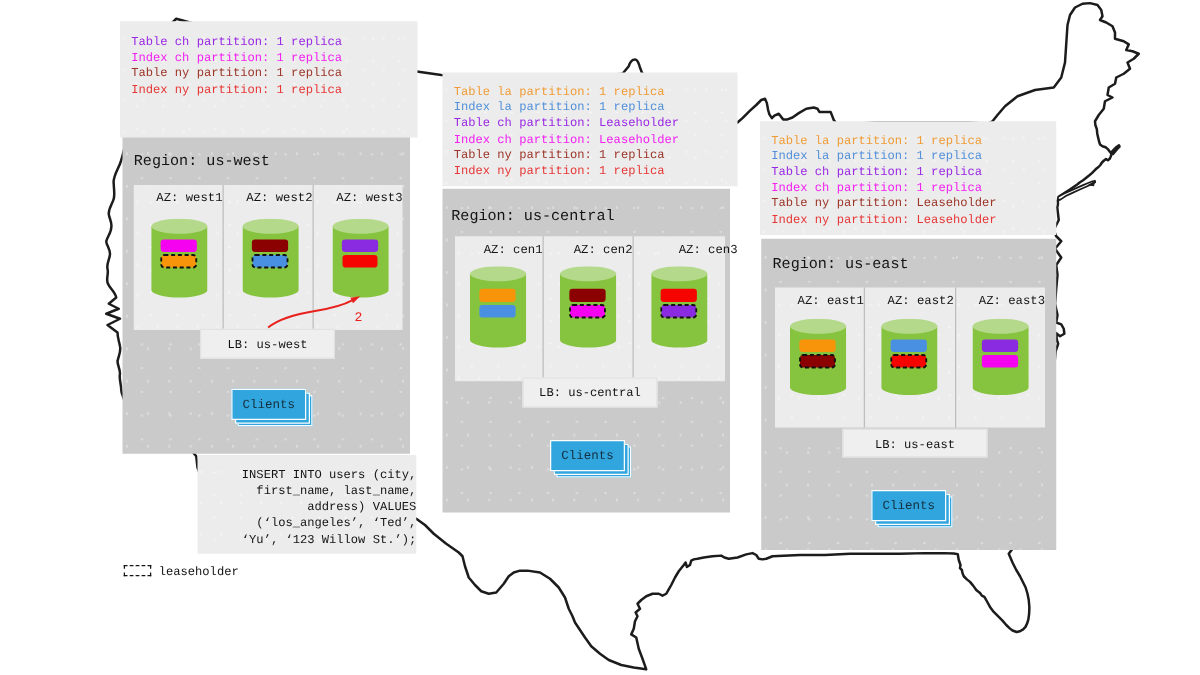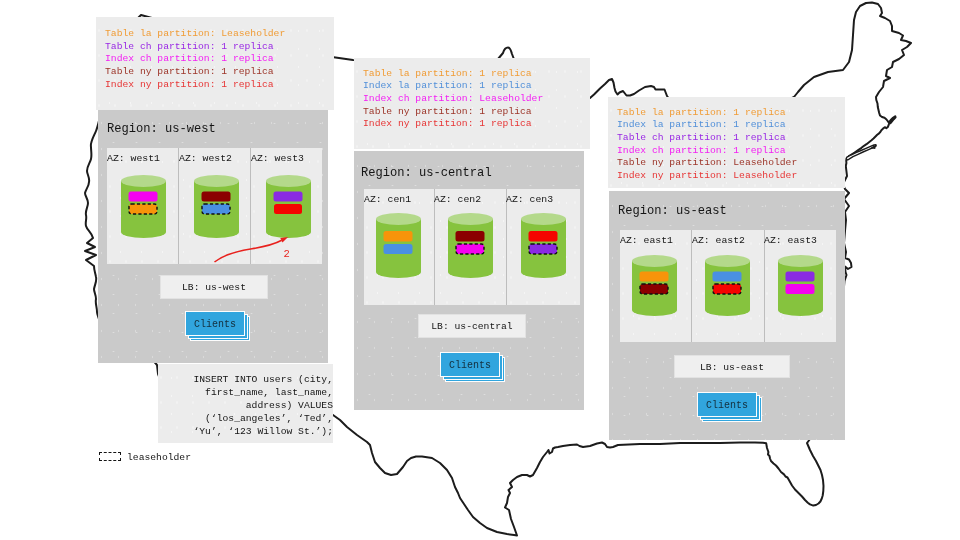--- a/index.html
+++ b/index.html
@@ -4,22 +4,22 @@
 <style>
   html,body{margin:0;padding:0;width:960px;height:540px;background:#fff;overflow:hidden;}
   #stage{position:relative;width:960px;height:540px;font-family:"Liberation Mono",monospace;}
   .abs{position:absolute;}
   .light{background-color:#ececec;background-image:radial-gradient(rgba(255,255,255,.45) .8px,rgba(255,255,255,0) 1.1px),radial-gradient(rgba(255,255,255,.32) .7px,rgba(255,255,255,0) 1px);background-size:21px 18px,16px 25px;background-position:3px 5px,11px 1px;}
   .gray{background-color:#cacaca;background-image:radial-gradient(rgba(255,255,255,.38) .8px,rgba(255,255,255,0) 1.1px),radial-gradient(rgba(255,255,255,.3) .7px,rgba(255,255,255,0) 1px);background-size:23px 19px,17px 26px;background-position:4px 6px,12px 2px;}
   .ptext{font-size:9.7px;line-height:12.7px;}
   .ptext div{white-space:nowrap;}
   .sql{font-size:9.7px;line-height:13.06px;color:#141414;white-space:pre;text-align:right;}
   .rlabel{font-size:12.1px;color:#141414;white-space:pre;}
-  .azlabel{font-size:9.8px;color:#141414;text-align:left;}
-  .lb{font-size:9.7px;color:#141414;text-align:center;background:#efefef;border:1px solid #e2e2e2;box-sizing:border-box;margin-top:12px;}
+  .azlabel{font-size:9.8px;color:#141414;text-align:right;}
+  .lb{font-size:9.7px;color:#141414;text-align:center;background:#efefef;border:1px solid #e2e2e2;box-sizing:border-box;}
   .cl{width:60px;height:25px;background:#31a5de;border:1px solid #fdfdfd;box-sizing:border-box;}
   .cltxt{color:#142f3d;font-size:10px;text-align:center;line-height:25px;}
   .o{color:#f09c36}.b{color:#5290d9}.p{color:#9928e4}.m{color:#f320f3}.dr{color:#9c3428}.r{color:#e73636}
 </style>
 </head>
 <body>
 <div id="stage">
 
 <svg class="abs" style="left:0;top:0;z-index:0" width="960" height="540" viewBox="0 0 960 540">
 <g fill="none" stroke="#1c1c1c" stroke-width="2" stroke-linejoin="round" stroke-linecap="round">
@@ -33,21 +33,20 @@
 L300,406 L255,397 L210,390 L172,385 L161,382 L158,374 L157,365 L152,359 L143,354 L130,346 L118,338 L108,330 L100,322
 C99,318 97,315 97,312 C97,307 95,303 96,299 C96,295 94,292 94,289 C95,284 97,281 96,277 C95,272 94,270 94,266 L86,260 L96,255 L85,251 L95,247 L87,243 L93,238 C92,233 87,230 86,226 C85,222 87,219 86,215 C85,211 88,207 88,203 C88,199 85,196 85,193 C86,189 89,186 89,182 C90,178 87,174 87,171 C87,166 90,163 91,159 C92,155 91,151 91,147 C90,142 94,136 96,131 C98,126 99,120 101,113
 L106,90 L114,62 L124,38 L133,23 Z"></path>
 <path d="M846.6,157.3 L851,155 L856,152.7 L861,150.5 L866,148.3 L870.5,146.4 L874,145 L875.9,144.6 L876.2,145.8 L872.5,147.8 L868,149.8 L863,152 L858,154.3 L853,156.6 L849.8,158.7 L847.8,160 L846.2,158.9 Z" fill="#ffffff" stroke="#1c1c1c" stroke-width="1.4"></path>
 <polygon points="876.2,144.4 869.8,148.2 875.2,148.9" fill="#1c1c1c" stroke="none"></polygon>
 </g>
 </svg>
 
 <div class="abs light" style="left:96px;top:17px;width:238px;height:93px;z-index:2">
   <div class="ptext" style="margin:11px 0 0 9px">
-<div class="o">Table la partition: Leaseholder</div>
 <div class="p">Table ch partition: 1 replica</div>
 <div class="m">Index ch partition: 1 replica</div>
 <div class="dr">Table ny partition: 1 replica</div>
 <div class="r">Index ny partition: 1 replica</div>
   </div>
 </div>
 <div class="abs gray" style="left:98px;top:108px;width:230px;height:255px;z-index:1"></div>
 <div class="abs rlabel" style="left:107px;top:122px;z-index:2">Region: us-west</div>
 <div class="abs light" style="left:107px;top:148px;width:215px;height:116px;z-index:2">
   <div class="abs" style="left:71.3px;top:0;width:1px;height:116px;background:#bdbdbd"></div>
@@ -89,20 +88,21 @@
 ‘Yu’, ‘123 Willow St.’);</div>
 </div>
 
 <div class="abs" style="left:99px;top:452px;width:20px;height:7px;border:1.5px dashed #141414;z-index:2"></div>
 <div class="abs" style="left:127px;top:452px;font-size:9.7px;color:#141414;z-index:2">leaseholder</div>
 
 <div class="abs light" style="left:354px;top:58px;width:236px;height:91px;z-index:2">
   <div class="ptext" style="margin:9.5px 0 0 9px">
 <div class="o">Table la partition: 1 replica</div>
 <div class="b">Index la partition: 1 replica</div>
+<div class="p">Table ch partition: Leaseholder</div>
 <div class="m">Index ch partition: Leaseholder</div>
 <div class="dr">Table ny partition: 1 replica</div>
 <div class="r">Index ny partition: 1 replica</div>
   </div>
 </div>
 <div class="abs gray" style="left:354px;top:151px;width:230px;height:259px;z-index:1"></div>
 <div class="abs rlabel" style="left:361px;top:166px;z-index:2">Region: us-central</div>
 <div class="abs light" style="left:364px;top:189px;width:216px;height:116px;z-index:2">
   <div class="abs" style="left:70px;top:0;width:1px;height:116px;background:#bdbdbd"></div>
   <div class="abs" style="left:141.8px;top:0;width:1px;height:116px;background:#bdbdbd"></div>

